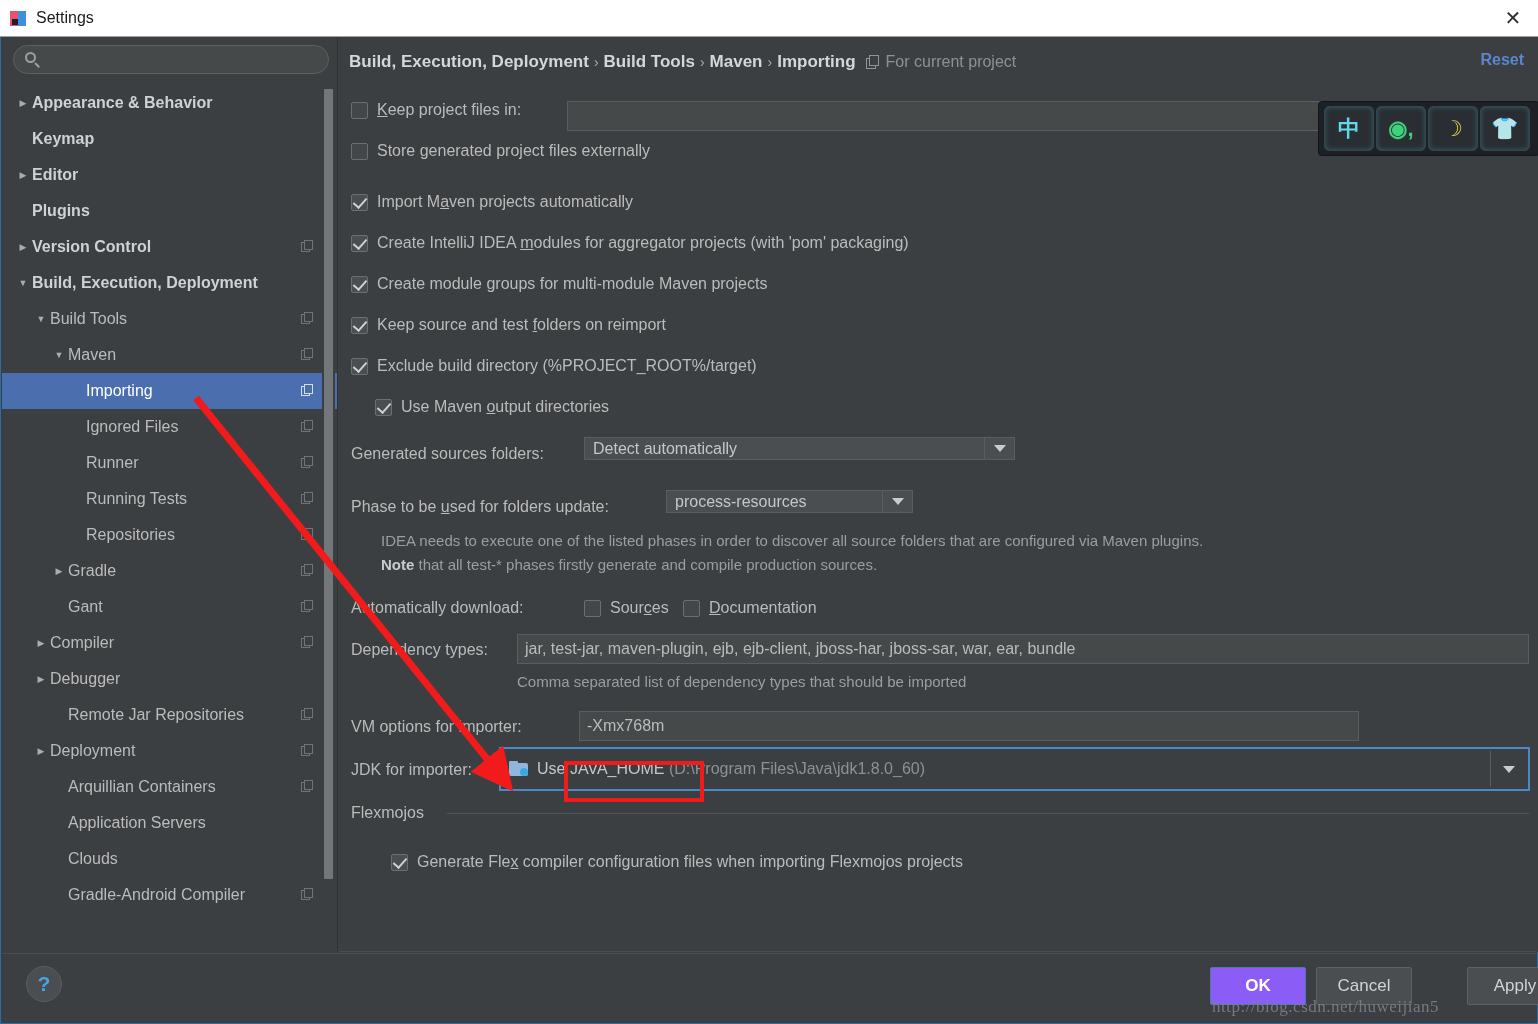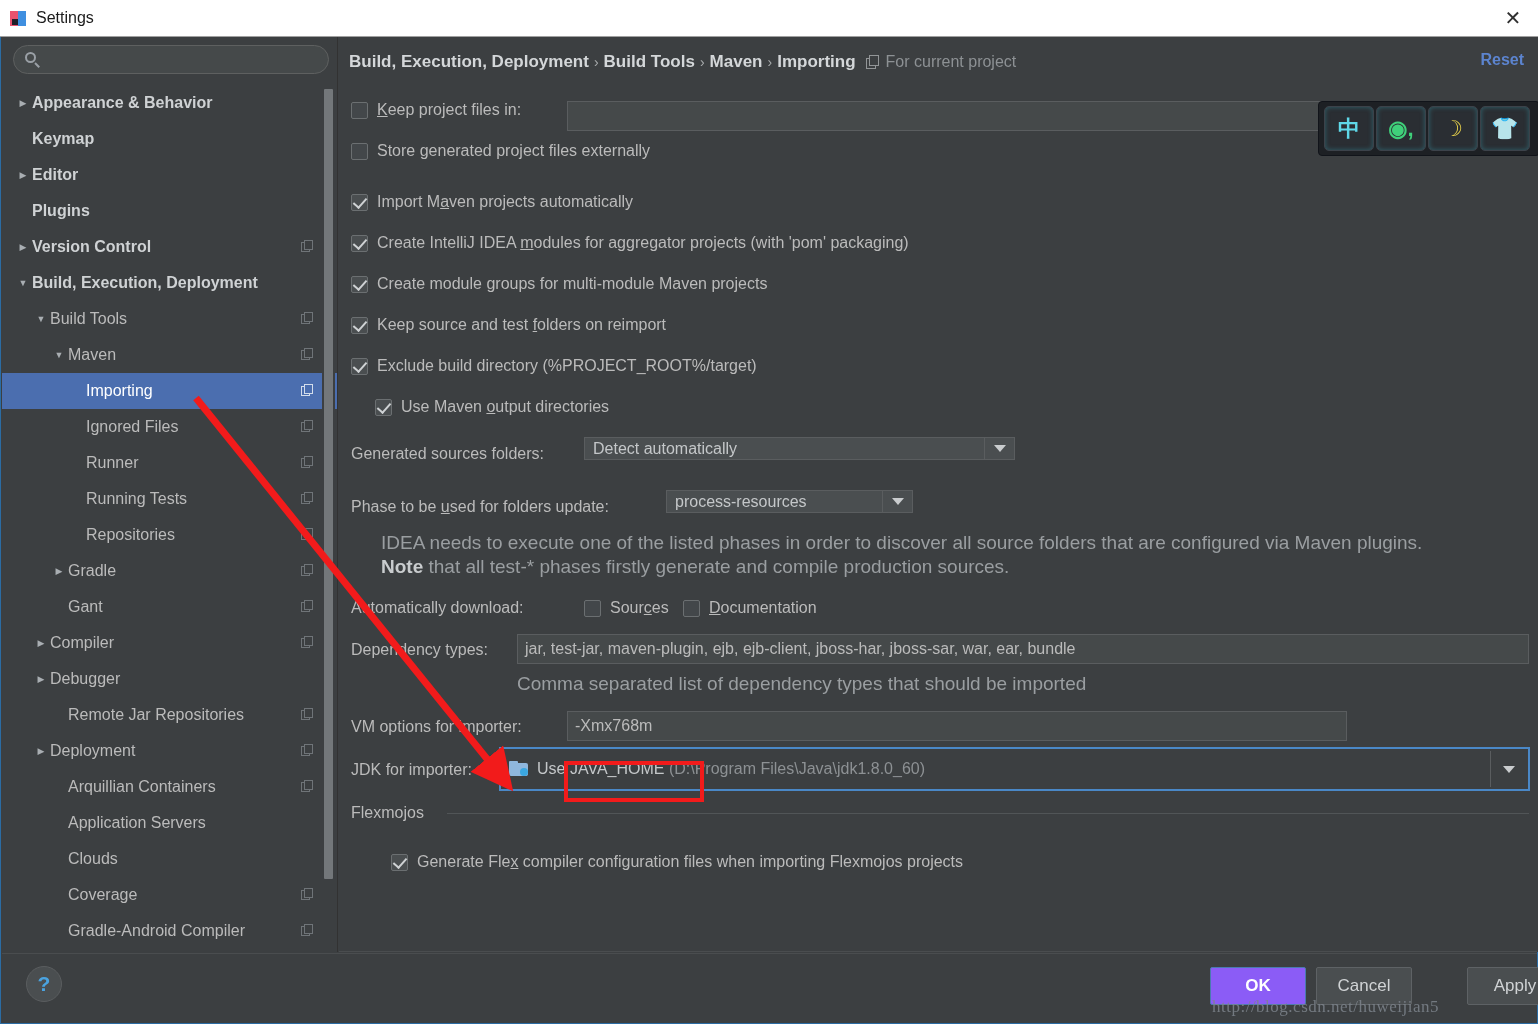--- a/index.html
+++ b/index.html
@@ -148,21 +148,21 @@
   .combo .cval{ padding-left:8px; font-size:16px; color:#c4c7c9; flex:1; overflow:hidden; }
   .combo .carrow{
     width:30px; height:100%; border-left:1px solid #5a5d5f;
     display:flex; align-items:center; justify-content:center;
   }
   .tri-down{
     width:0; height:0; border-left:6px solid transparent; border-right:6px solid transparent;
     border-top:7px solid #c9ccce;
   }
 
-  .helptext{ font-size:19px; color:#9a9ea1; }
+  .helptext{ font-size:15px; color:#9a9ea1; }
   .helptext b{ color:#c9ccce; }
 
   .grp-title{ position:absolute; font-size:16px; color:#bbbbbb; }
   .grp-line{ position:absolute; height:1px; background:#515557; }
 
   
   .jdk-combo{
     position:absolute; background:#3c3f41; border:2px solid #4a88c7;
     display:flex; align-items:center;
   }
@@ -387,28 +387,20 @@
             <span class="s2"></span>
           </span>
         </div>
         <div class="node lvl2">
           <span class="arrow"></span>
           <span class="label">Application Servers</span>
         </div>
         <div class="node lvl2">
           <span class="arrow"></span>
           <span class="label">Clouds</span>
-        </div>
-        <div class="node lvl2">
-          <span class="arrow"></span>
-          <span class="label">Coverage</span>
-          <span class="pmark">
-            <span class="s1"></span>
-            <span class="s2"></span>
-          </span>
         </div>
         <div class="node lvl2">
           <span class="arrow"></span>
           <span class="label">Gradle-Android Compiler</span>
           <span class="pmark">
             <span class="s1"></span>
             <span class="s2"></span>
           </span>
         </div>
       </div>
@@ -518,21 +510,21 @@
 
       <div class="row" style="left:12px; top:552px;">
         <span class="lbl">Dependency types:</span>
       </div>
       <div class="tfield" style="position:absolute; left:178px; top:545px; width:1012px;">jar, test-jar, maven-plugin, ejb, ejb-client, jboss-har, jboss-sar, war, ear, bundle</div>
       <div class="helptext" style="position:absolute; left:178px; top:584px;">Comma separated list of dependency types that should be imported</div>
 
       <div class="row" style="left:12px; top:629px;">
         <span class="lbl">VM options for importer:</span>
       </div>
-      <div class="tfield" style="position:absolute; left:228px; top:622px; width:780px;">-Xmx768m</div>
+      <div class="tfield" style="position:absolute; left:240px; top:622px; width:780px;">-Xmx768m</div>
 
       <div class="row" style="left:12px; top:672px;">
         <span class="lbl">JDK for importer:</span>
       </div>
       <div class="jdk-combo" style="left:160px; top:658px; width:1031px; height:44px;">
         <div class="folder-ic">
           <span class="tab"></span>
             <span class="bk"></span>
             <span class="dot"></span>
         </div>

